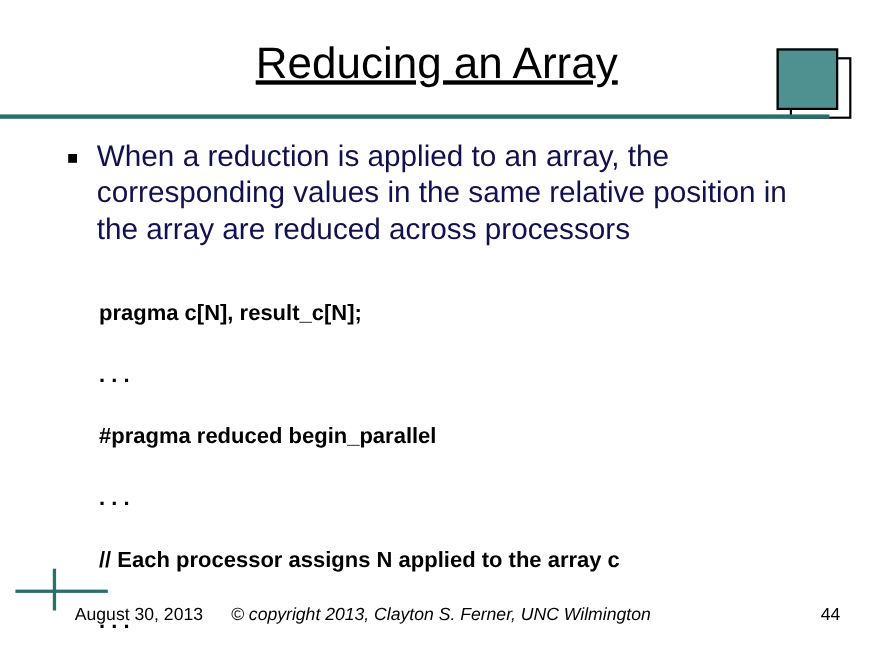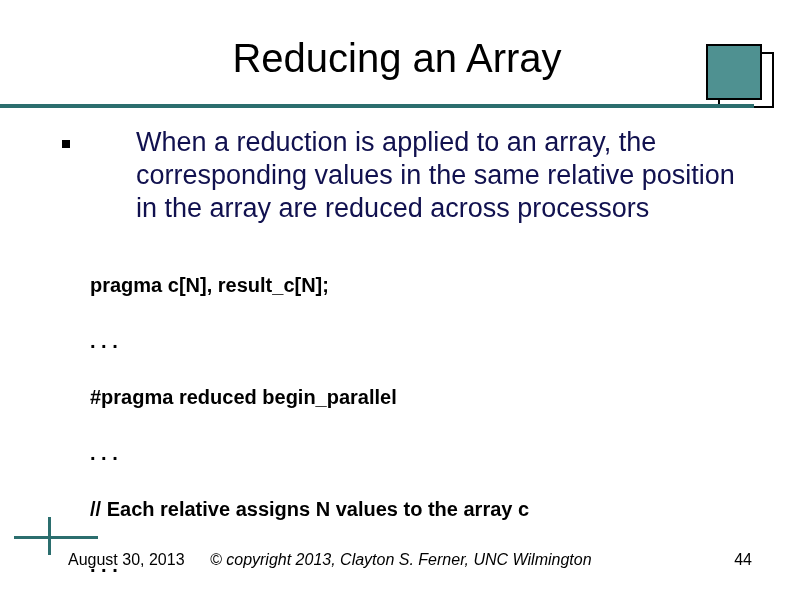--- a/index.html
+++ b/index.html
@@ -16,20 +16,21 @@
     height: 100%;
     position: relative;
   }
   .title {
     text-align: center;
     font-size: 40px;
     color: #000000;
     padding-top: 36px;
     padding-bottom: 18px;
     font-weight: normal;
+    text-decoration: underline;
   }
   .title-line-wrap {
     position: absolute;
     top: 104px;
     left: 0;
     right: 0;
   }
   .title-line {
     height: 4px;
     background: #2b6e6e;
@@ -55,21 +56,20 @@
   .content {
     position: absolute;
     top: 126px;
     left: 62px;
     right: 40px;
     color: #0e0e4d;
   }
   .bullet-row {
     display: flex;
     align-items: flex-start;
-    gap: 48px;
   }
   .bullet-dot {
     width: 8px;
     height: 8px;
     background: #000;
     border-radius: 0;
     margin-top: 14px;
     margin-right: 18px;
     flex-shrink: 0;
   }
@@ -102,21 +102,21 @@
     bottom: 0;
   }
   .footer-copy {
     position: absolute;
     left: 210px;
     bottom: 0;
     font-style: italic;
   }
   .footer-page {
     position: absolute;
-    right: 42px;
+    right: 30px;
     bottom: 0;
     text-align: center;
   }
   .footer-deco {
     position: absolute;
     left: 14px;
     bottom: 42px;
     width: 84px;
     height: 30px;
   }
@@ -151,21 +151,21 @@
     <div class="bullet-row">
       <div class="bullet-dot"></div>
       <div class="bullet-text">When a reduction is applied to an array, the corresponding values in the same relative position in the array are reduced across processors</div>
     </div>
 
     <div class="code-block">
       <div>pragma c[N], result_c[N];</div>
       <div>. . .</div>
       <div>#pragma reduced begin_parallel</div>
       <div>. . .</div>
-      <div>// Each relative assigns N values to the array c</div>
+      <div>// Each processor assigns N applied to the array c</div>
       <div>. . .</div>
       
       
     </div>
   </div>
 
   <div class="footer-deco">
     <div class="hline" style="top:13px; left:0; width:84px;"></div>
     <div class="vline" style="top:-6px; left:34px; height:38px;"></div>
   </div>

